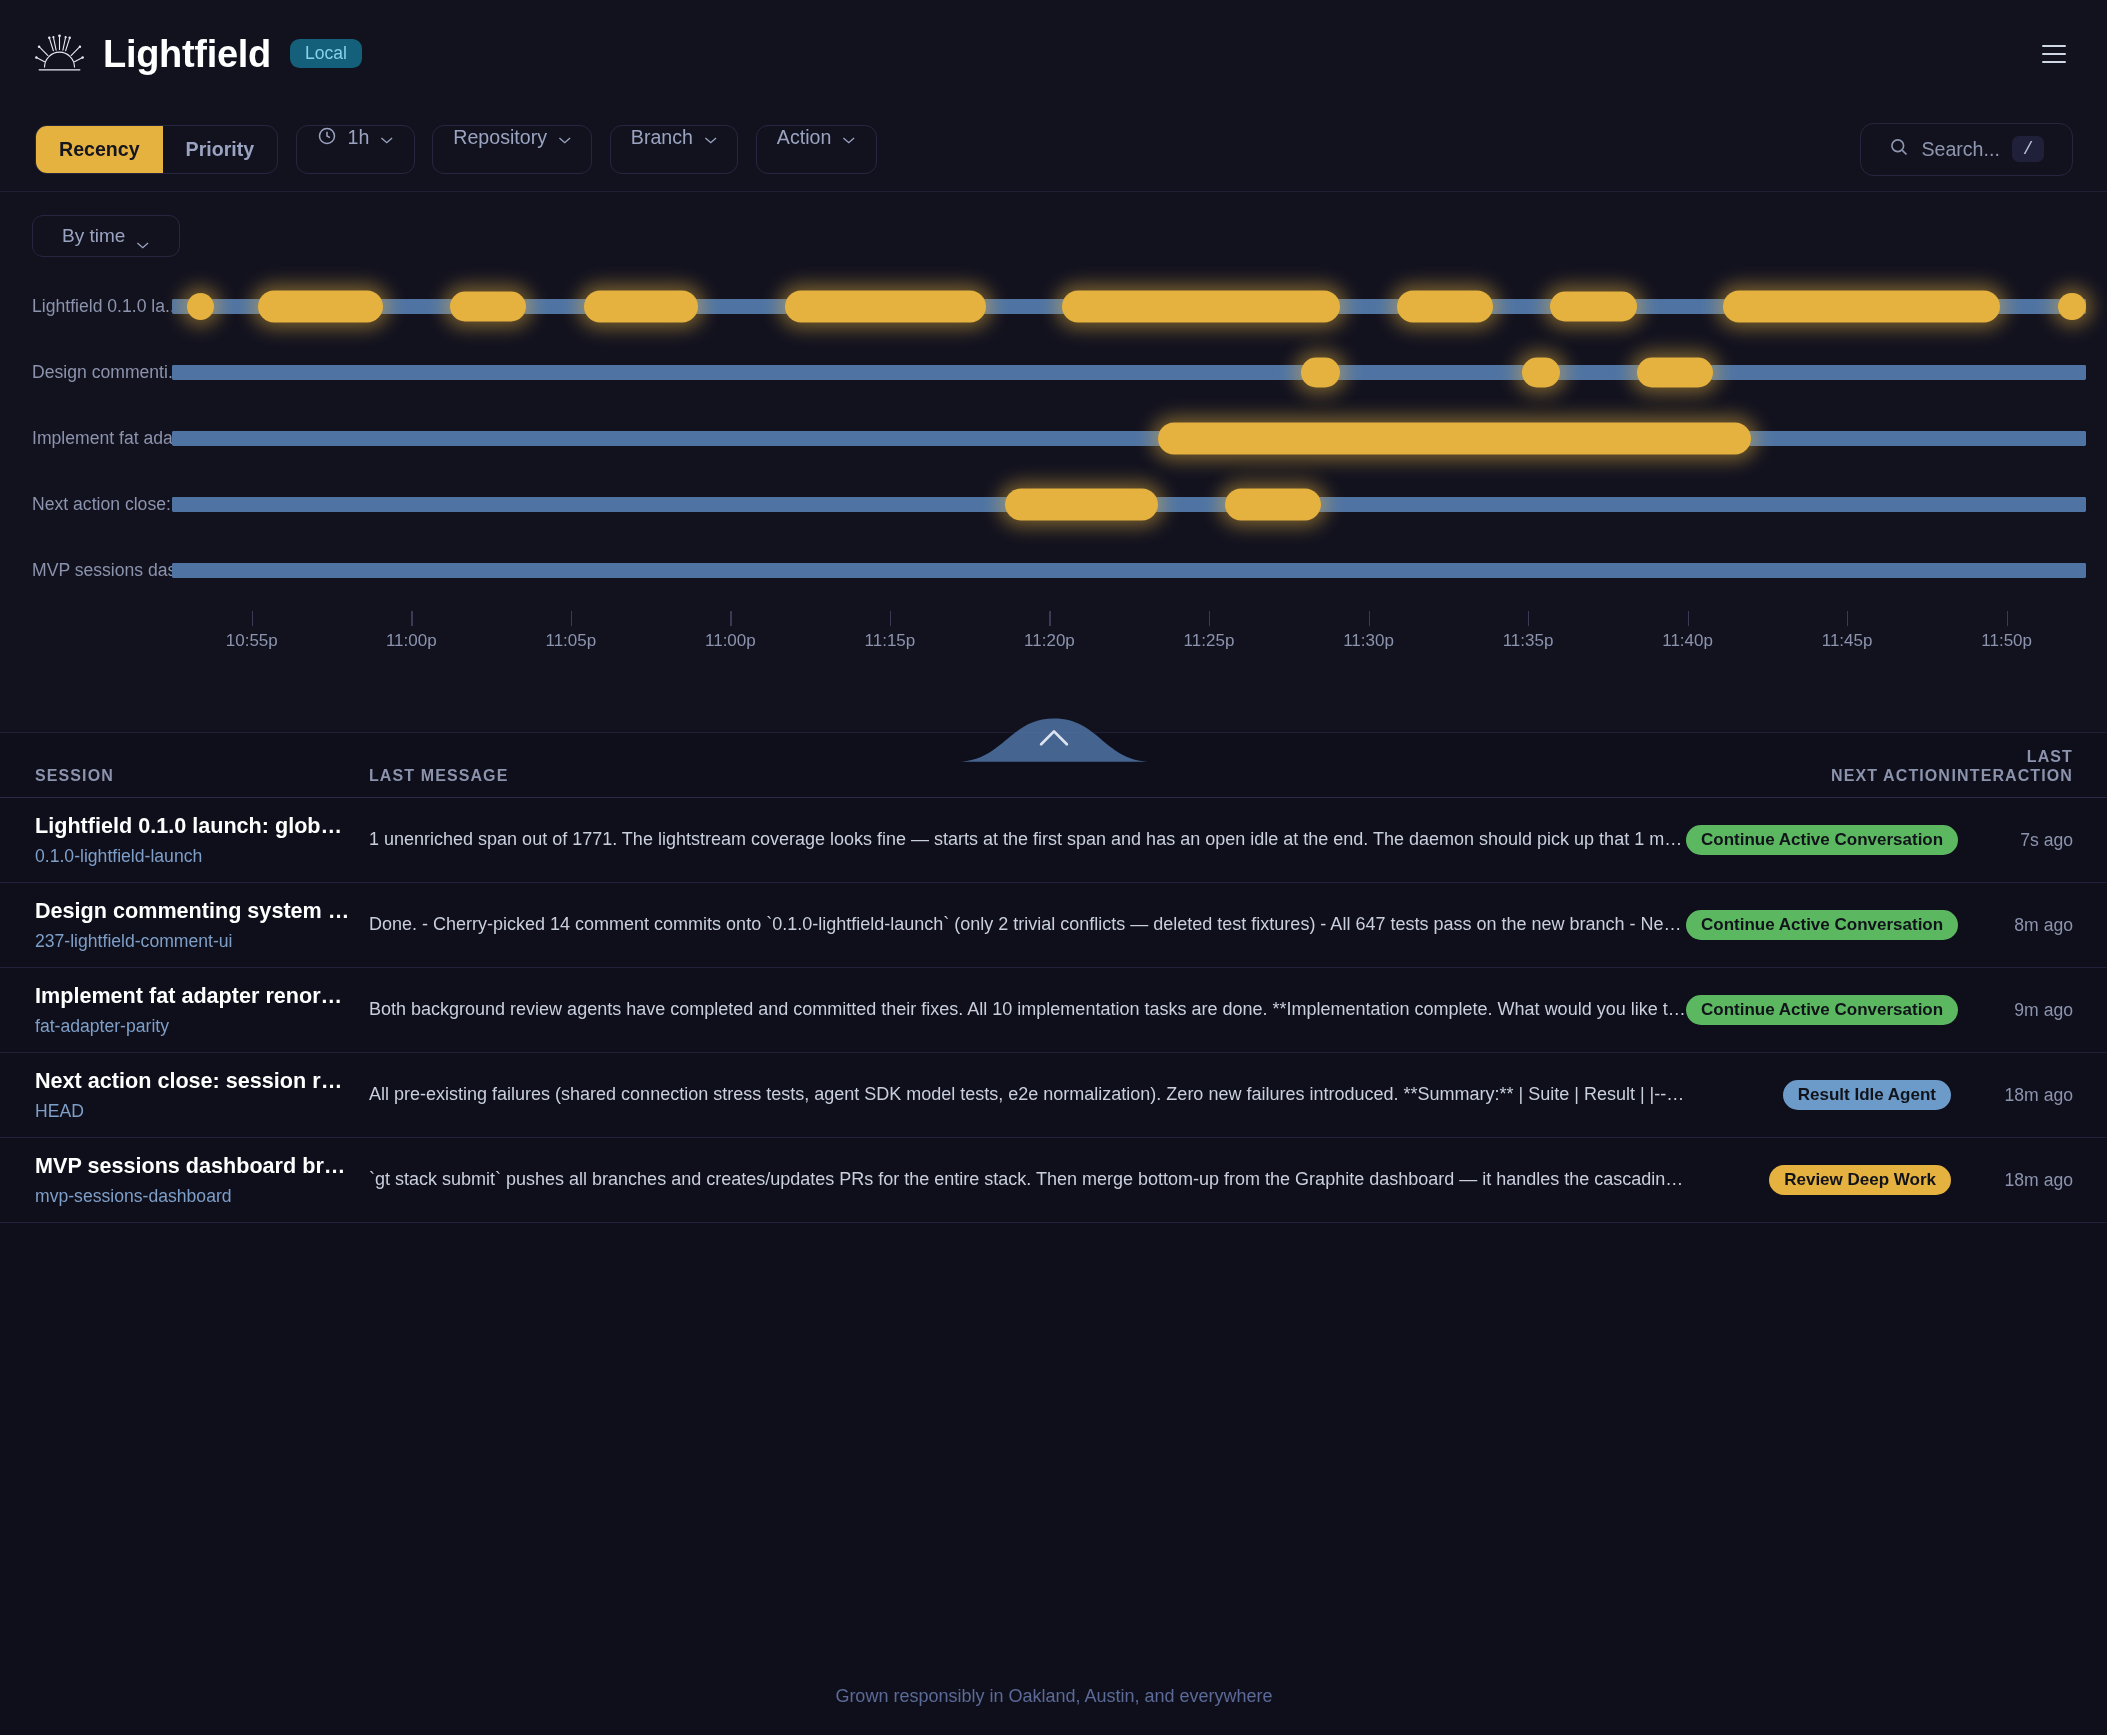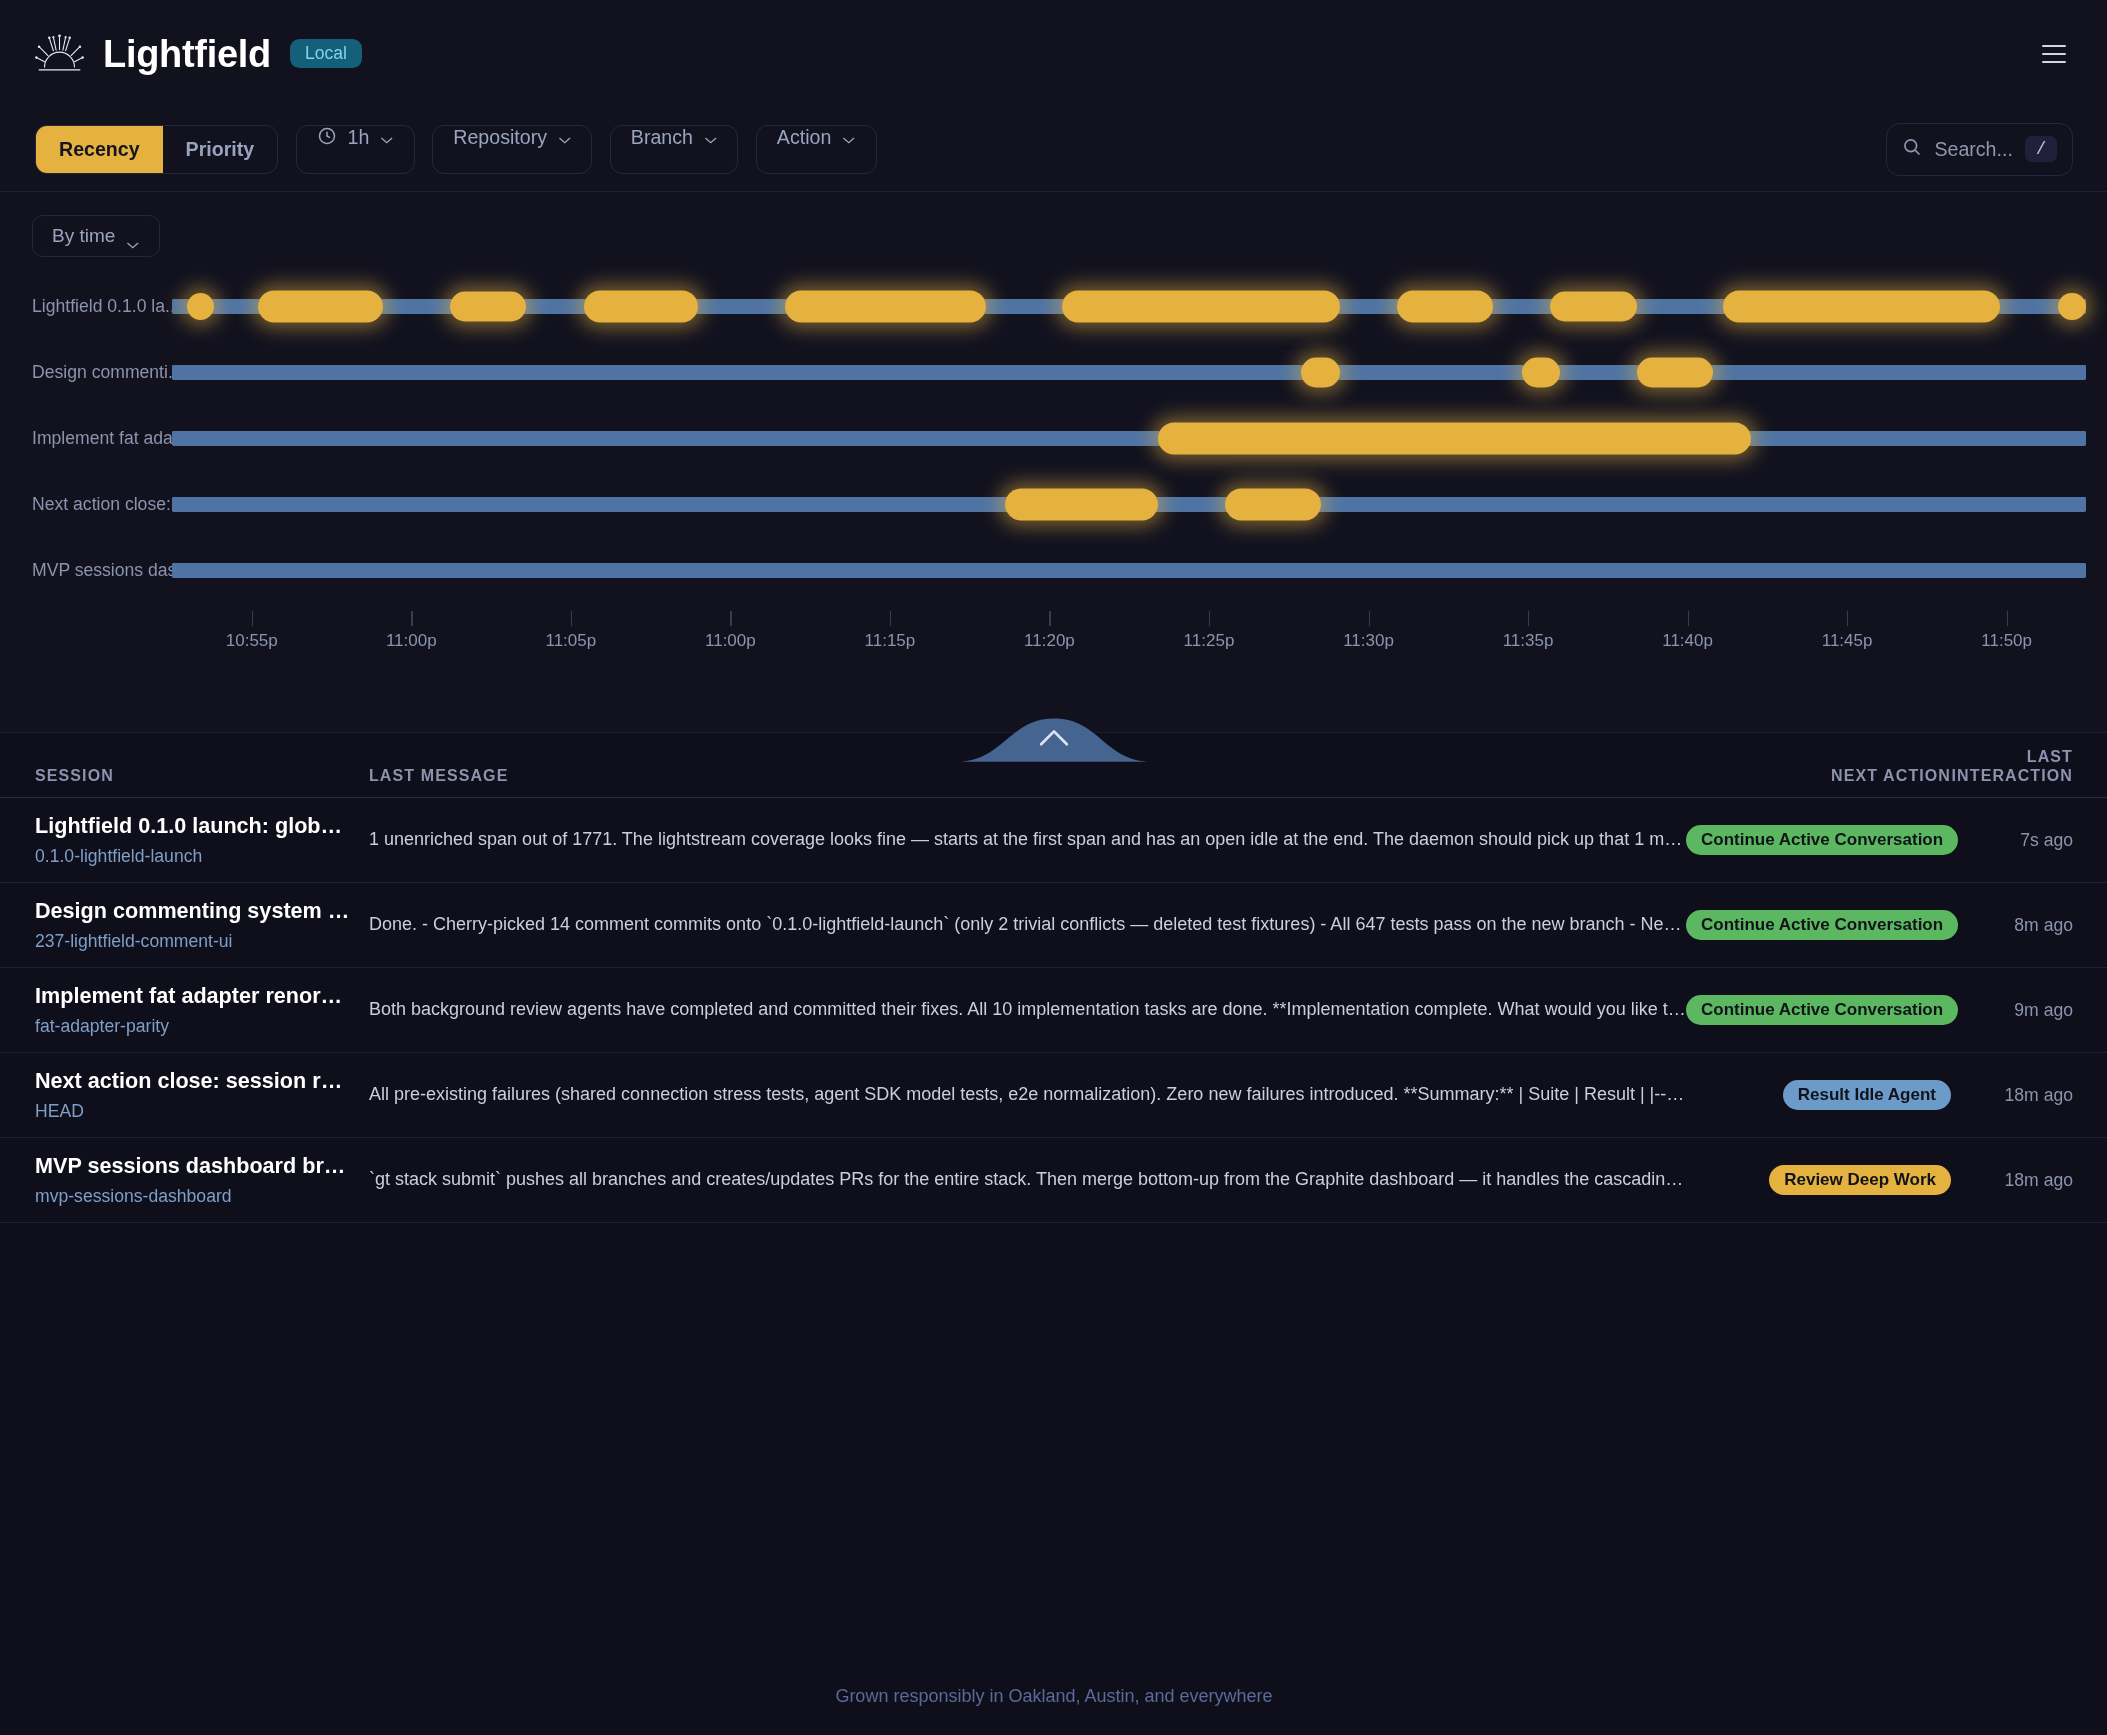--- a/index.html
+++ b/index.html
@@ -73,42 +73,42 @@
   .chip{
     display:flex;align-items:flex-start;gap:10.8px;height:49px;
     padding:0 20px;border:0.7px solid var(--border);
     border-radius:12px;font-size:19.6px;color:var(--text-dim);
     background:transparent;cursor:pointer;white-space:nowrap;
   }
   .chev{width:13.5px;height:8px;flex:0 0 auto;}
   .clock{width:20px;height:20px;flex:0 0 auto;}
   .search-box{
     display:flex;align-items:center;gap:12px;
-    height:53px;padding:0 15px;
+    height:53px;padding:0 28px;
     border:0.7px solid var(--border);border-radius:13.5px;
     color:#8f97b0;font-size:19.6px;cursor:text;
   }
   .search-key{
     background:#20203a;border-radius:6.8px;
     padding:3.4px 10.8px;font-size:17.6px;color:#b9c1d6;
     font-family:"Liberation Mono","DejaVu Sans Mono",monospace;
   }
 
   
   .timeline{
     position:relative;
     background:var(--bg);
     padding:23px 0 0 0;
     border-bottom:0.7px solid var(--border-soft);
     height:541px;
   }
   .bytime-wrap{padding:0 0 0 32px;}
   .bytime{
     display:inline-flex;align-items:center;gap:10.8px;
-    height:42px;padding:0 19px;
+    height:42px;padding:0 29px;
     border:0.7px solid var(--border);border-radius:10.8px;
     font-size:19px;color:var(--text-dim);cursor:pointer;
   }
   .chart{
     position:relative;
     margin-top:16px;
     height:365px;
   }
   .row{
     position:relative;height:66px;

